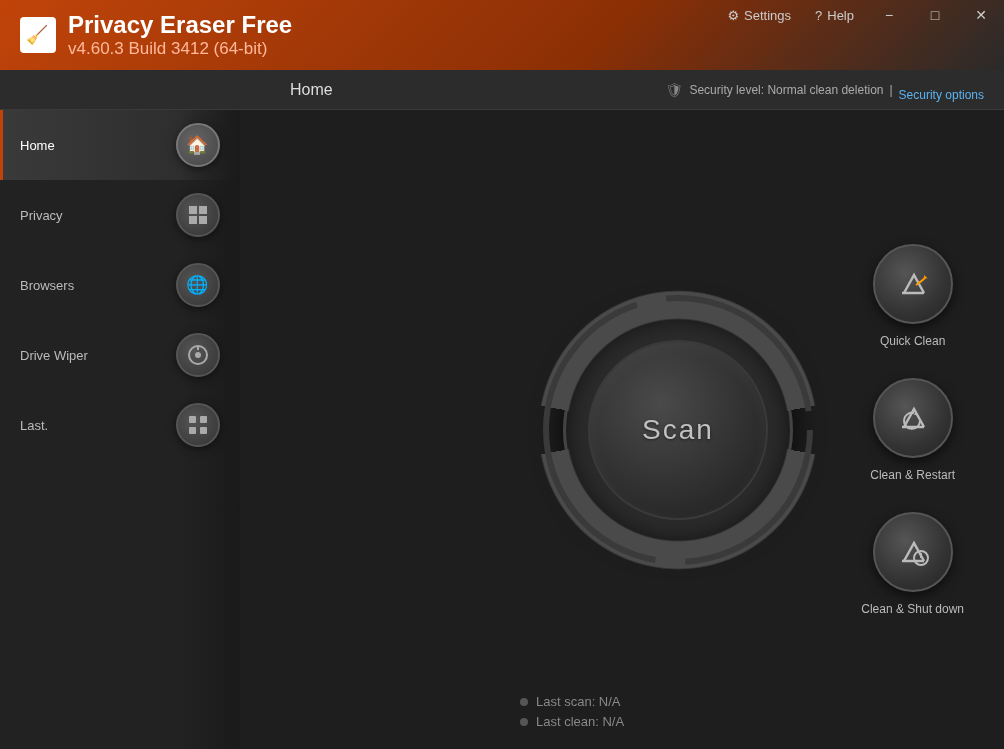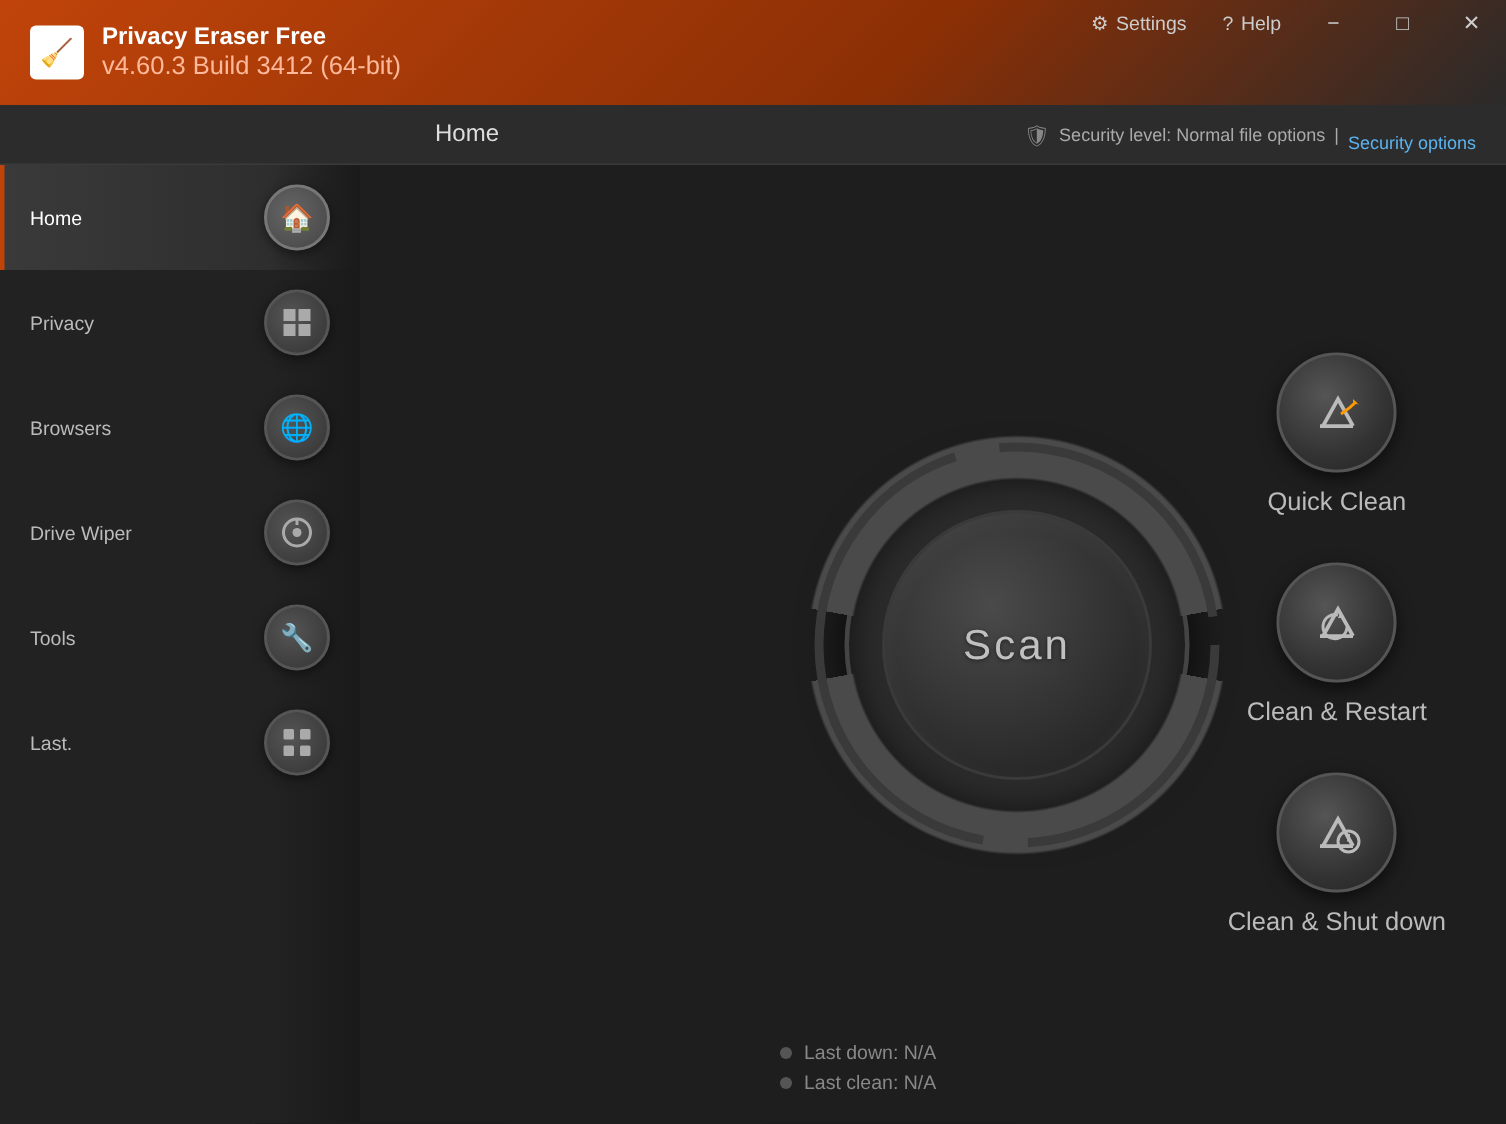--- a/index.html
+++ b/index.html
@@ -36,21 +36,21 @@
       display: flex;
       align-items: center;
       justify-content: center;
       font-size: 18px;
     }
     #titlebar .title-text {
       display: flex;
       flex-direction: column;
     }
     #titlebar .app-name {
-      font-size: 16px;
+      font-size: 24px;
       font-weight: bold;
       color: #fff;
     }
     #titlebar .app-version {
       font-size: 17px;
       color: #ffb89a;
     }
     #titlebar .window-controls {
       position: absolute;
       right: 0;
@@ -298,21 +298,21 @@
       background: radial-gradient(circle at 40% 35%, #555, #333 60%, #222);
       border: 2px solid #555;
       display: flex;
       align-items: center;
       justify-content: center;
       font-size: 28px;
       box-shadow: 0 4px 12px rgba(0,0,0,0.6);
       transition: all 0.2s;
     }
     .action-label {
-      font-size: 17px;
+      font-size: 12px;
       color: #bbb;
       text-align: center;
     }
 
     
     #statusbar {
       position: absolute;
       bottom: 20px;
       left: 280px;
       display: flex;
@@ -358,21 +358,21 @@
     <button class="win-btn">−</button>
     <button class="win-btn">□</button>
     <button class="win-btn close">✕</button>
   </div>
 </div>
 
 <div id="toolbar">
   <span class="page-title">Home</span>
   <div class="security-info">
     <span class="shield-icon">🛡</span>
-    <span>Security level: Normal file options</span>
+    <span>Security level: Normal clean deletion</span>
     <span> | </span>
     <a class="security-link">Security options</a>
   </div>
 </div>
 
 <div id="main">
 
   <div id="sidebar">
     <div class="nav-item active">
       <span class="nav-label">Home</span>
@@ -395,24 +395,20 @@
     </div>
     <div class="nav-item">
       <span class="nav-label">Drive Wiper</span>
       <div class="nav-icon-wrap">
         <svg width="22" height="22" viewBox="0 0 22 22" fill="none">
           <circle cx="11" cy="11" r="9" stroke="#aaa" stroke-width="2"></circle>
           <circle cx="11" cy="11" r="3" fill="#aaa"></circle>
           <line x1="11" y1="2" x2="11" y2="6" stroke="#aaa" stroke-width="2"></line>
         </svg>
       </div>
-    </div>
-    <div class="nav-item">
-      <span class="nav-label">Tools</span>
-      <div class="nav-icon-wrap">🔧</div>
     </div>
     <div class="nav-item">
       <span class="nav-label">Last.</span>
       <div class="nav-icon-wrap">
         <svg width="20" height="20" viewBox="0 0 20 20" fill="#aaa">
           <rect x="1" y="1" width="7" height="7" rx="1"></rect>
           <rect x="12" y="1" width="7" height="7" rx="1"></rect>
           <rect x="1" y="12" width="7" height="7" rx="1"></rect>
           <rect x="12" y="12" width="7" height="7" rx="1"></rect>
         </svg>
@@ -470,21 +466,21 @@
             <line x1="27" y1="20" x2="27" y2="25" stroke="#bbb" stroke-width="2"></line>
           </svg>
         </div>
         <span class="action-label">Clean &amp; Shut down</span>
       </div>
     </div>
 
     <div id="statusbar">
       <div class="status-item">
         <div class="status-dot"></div>
-        <span>Last down:  N/A</span>
+        <span>Last scan:  N/A</span>
 
       </div>
       <div class="status-item">
         <div class="status-dot"></div>
         <span>Last clean:  N/A</span>
 
       </div>
     </div>
   </div>
 </div>

